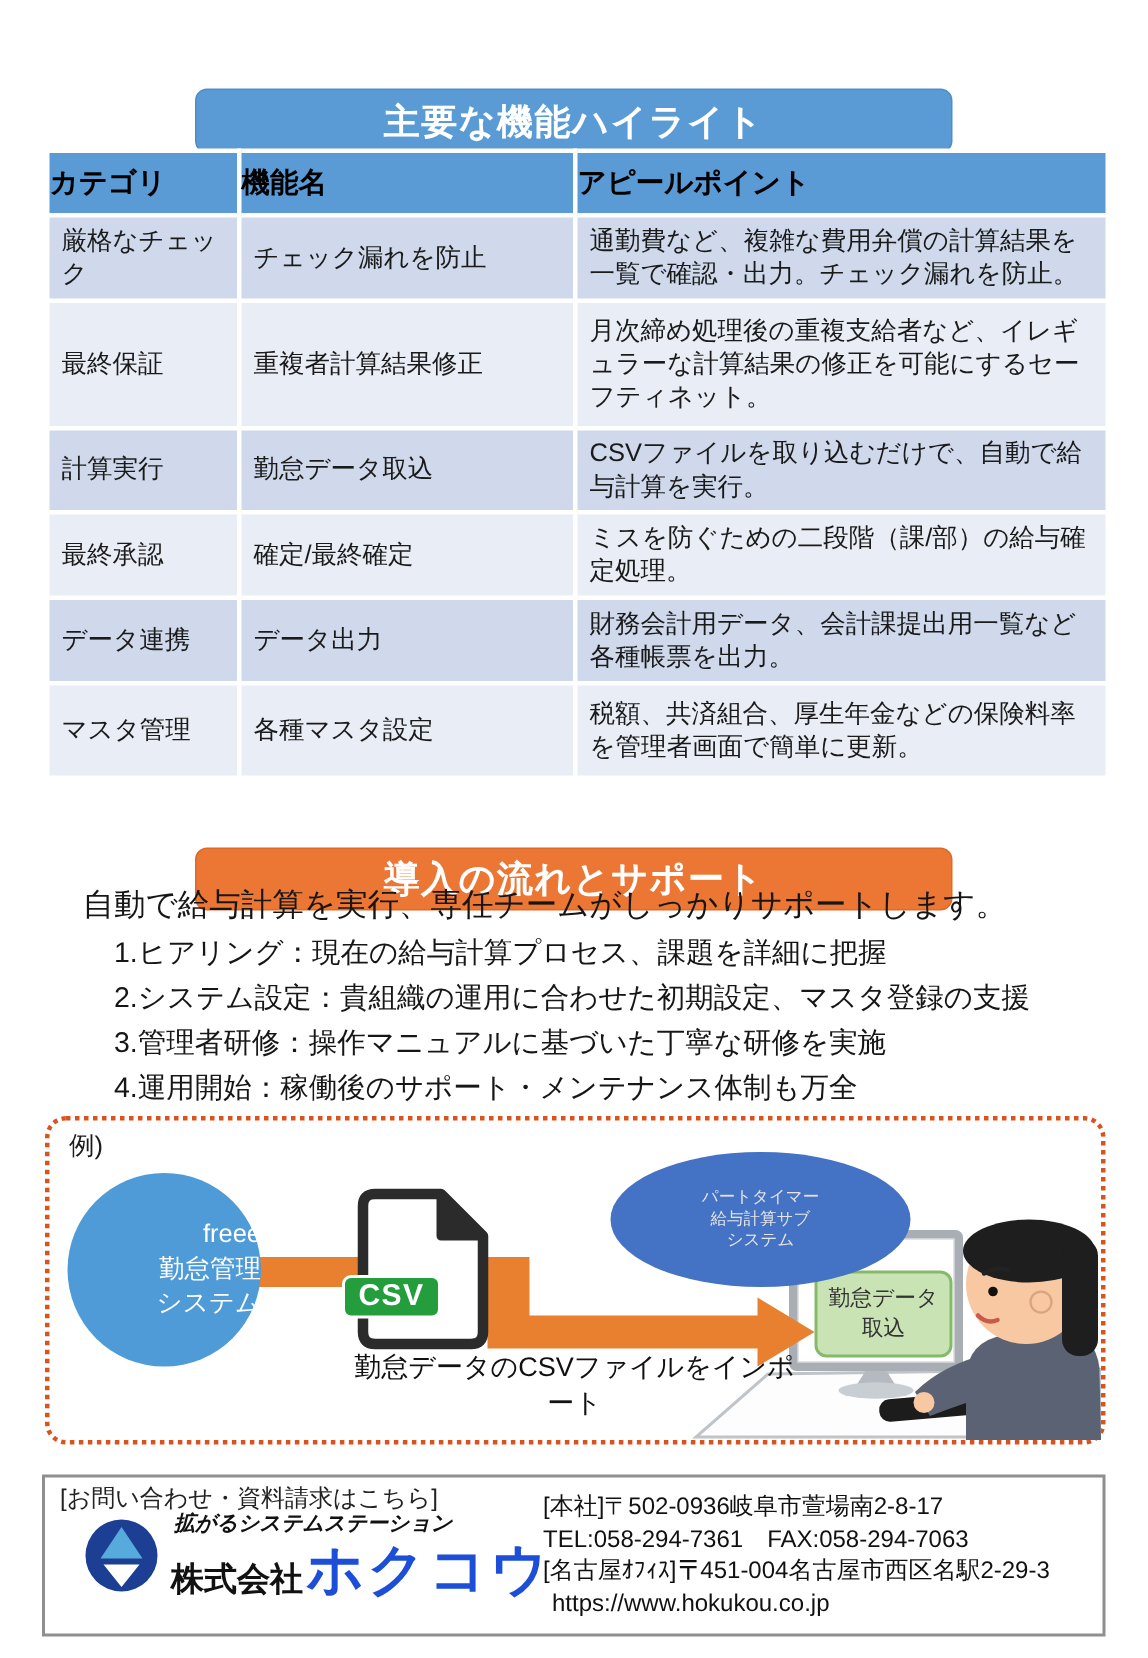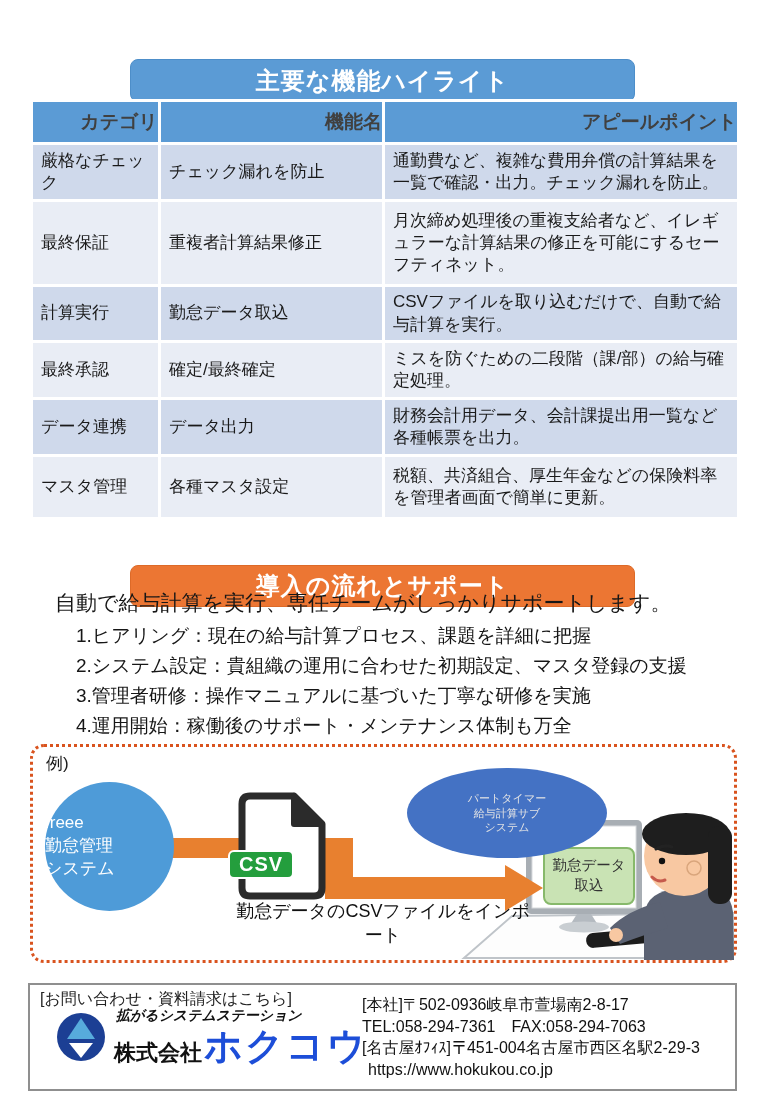--- a/index.html
+++ b/index.html
@@ -9,21 +9,21 @@
 
   
   .banner { position:absolute; left:130px; width:505px; display:flex; align-items:center; justify-content:center;
             border-radius:8px; color:#fff; font-weight:bold; font-size:24px; letter-spacing:1px;margin-top:26px; }
   .banner.blue { top:33px; height:43px; background:#5B9BD5; border:1px solid #4D8EC9; }
   .banner.orange { top:539px; height:42px; background:#EC7633; border:1px solid #DD6A28; }
 
   
   table.features { position:absolute; left:30px; top:99px; width:707px; border-collapse:collapse; table-layout:fixed; }
   table.features th, table.features td { border:3px solid #fff; vertical-align:middle; }
-  table.features th { background:#5B9BD5; color:#404040; font-size:19px; font-weight:bold; text-align:right; height:43px; }
+  table.features th { background:#5B9BD5; color:#000000; font-size:19px; font-weight:bold; text-align:left; height:43px; }
   table.features td { font-size:17px; line-height:1.3; padding:4px 6px 4px 8px; }
   table.features col.c1 { width:128px; } table.features col.c2 { width:224px; } table.features col.c3 { width:355px; }
   table.features tbody tr:nth-child(odd) td { background:#CFD9EB; }
   table.features tbody tr:nth-child(even) td { background:#E9EDF5; }
   table.features tbody tr:nth-child(1) { height:57px; }
   table.features tbody tr:nth-child(2) { height:85px; }
   table.features tbody tr:nth-child(3) { height:56px; }
   table.features tbody tr:nth-child(4) { height:57px; }
   table.features tbody tr:nth-child(5) { height:57px; }
   table.features tbody tr:nth-child(6) { height:63px; }
@@ -31,21 +31,21 @@
   
   .lead { position:absolute; left:55px; top:589px; font-size:21px; color:#161616; }
   .steps { position:absolute; left:76px; top:621px; font-size:19px; color:#161616; }
   .steps div { height:30px; line-height:30px; }
 
   
   .diagram { position:absolute; left:30px; top:744px; width:707px; height:219px;
              border:3px dotted #D9531E; border-radius:14px; }
   .example-label { position:absolute; left:13px; top:5px; font-size:17px; }
   .src-circle { position:absolute; left:12px; top:35px; width:129px; height:129px; border-radius:50%;
-                background:#4E9BD8; color:#fff; display:flex; flex-direction:column; align-items:flex-start;
+                background:#4E9BD8; color:#fff; display:flex; flex-direction:column; align-items:flex-end;
                 justify-content:center; font-size:17px; line-height:1.35; text-align:center; z-index:4; }
   .arrow-svg { position:absolute; left:0; top:0; width:701px; height:213px; z-index:3; }
   .csv-doc { position:absolute; left:205px; top:45px; z-index:4; }
   .csv-badge { position:absolute; left:195px; top:86px; width:66px; height:29px; background:#249E3D;
                border:2px solid #fff; border-radius:6px; color:#fff; font-weight:bold; font-size:20px;
                display:flex; align-items:center; justify-content:center; letter-spacing:1px; z-index:5;margin-top:17px; }
   .csv-caption { position:absolute; left:195px; top:152px; width:310px; text-align:center; font-size:18px; color:#111; z-index:4; }
   .target-ellipse { position:absolute; left:374px; top:21px; width:200px; height:90px; border-radius:50%;
                     background:#4472C4; color:#e5e5e5; display:flex; flex-direction:column; align-items:center;
                     justify-content:center; font-size:11px; line-height:1.32; text-align:center; z-index:5; }

